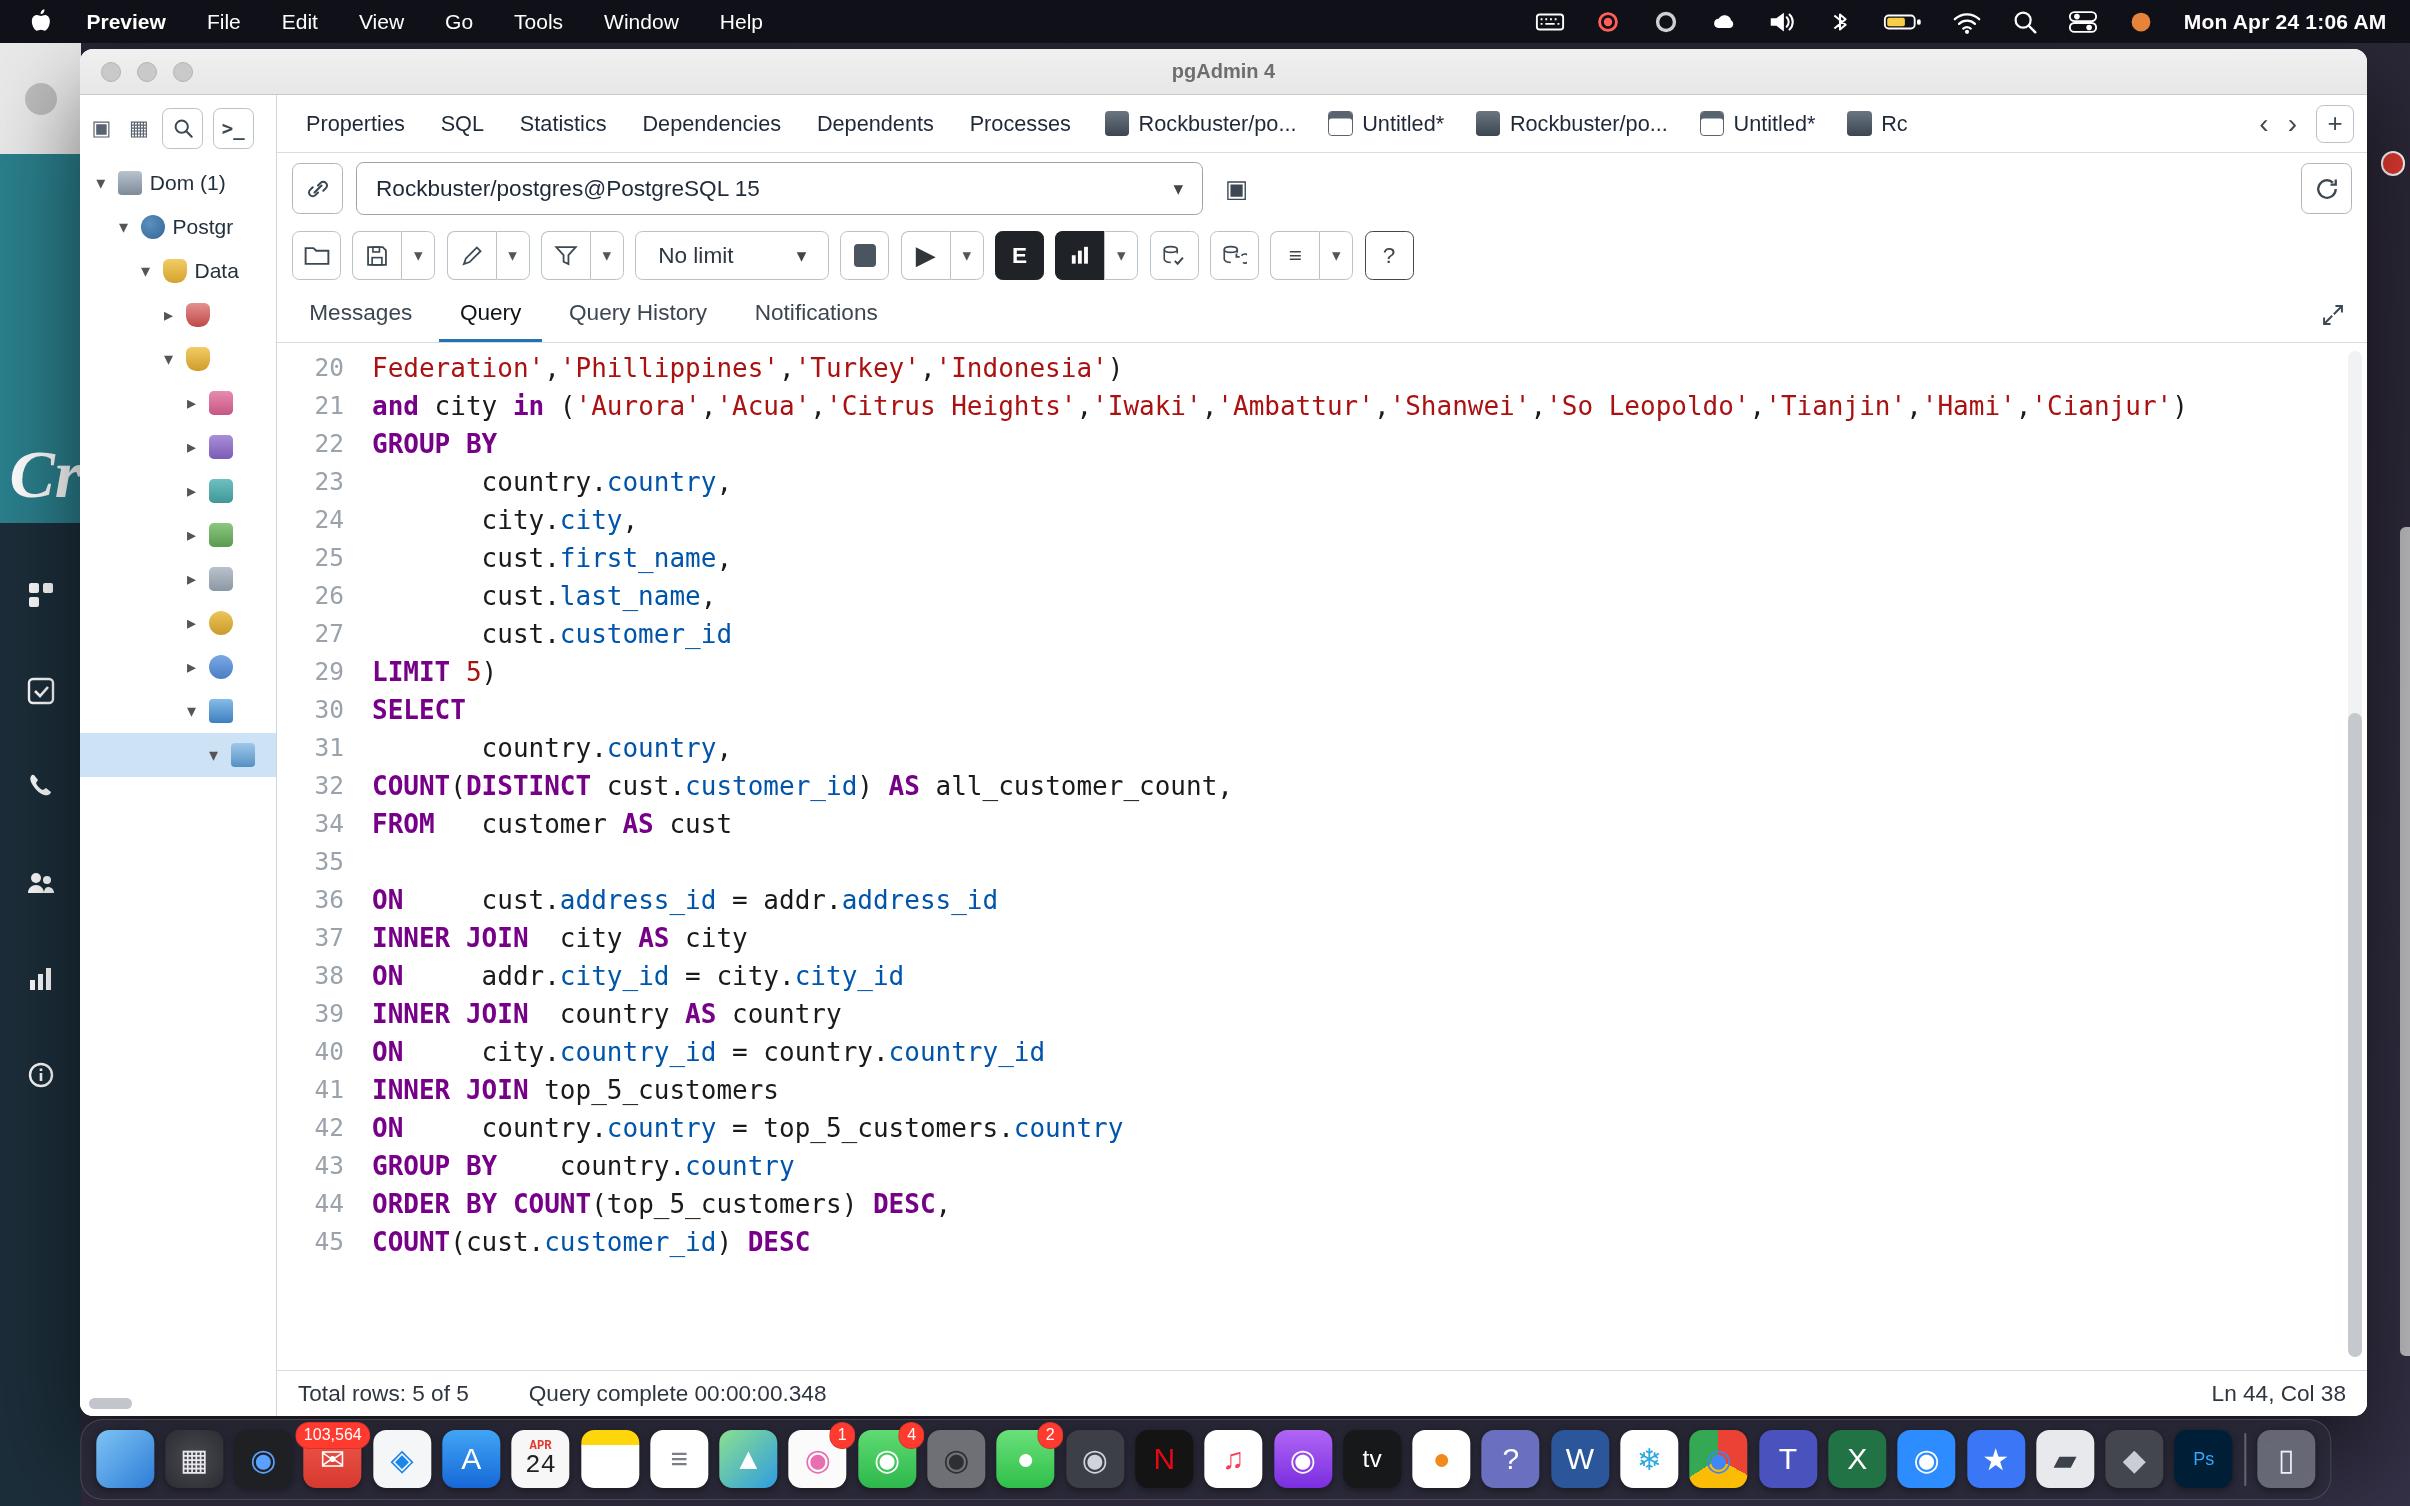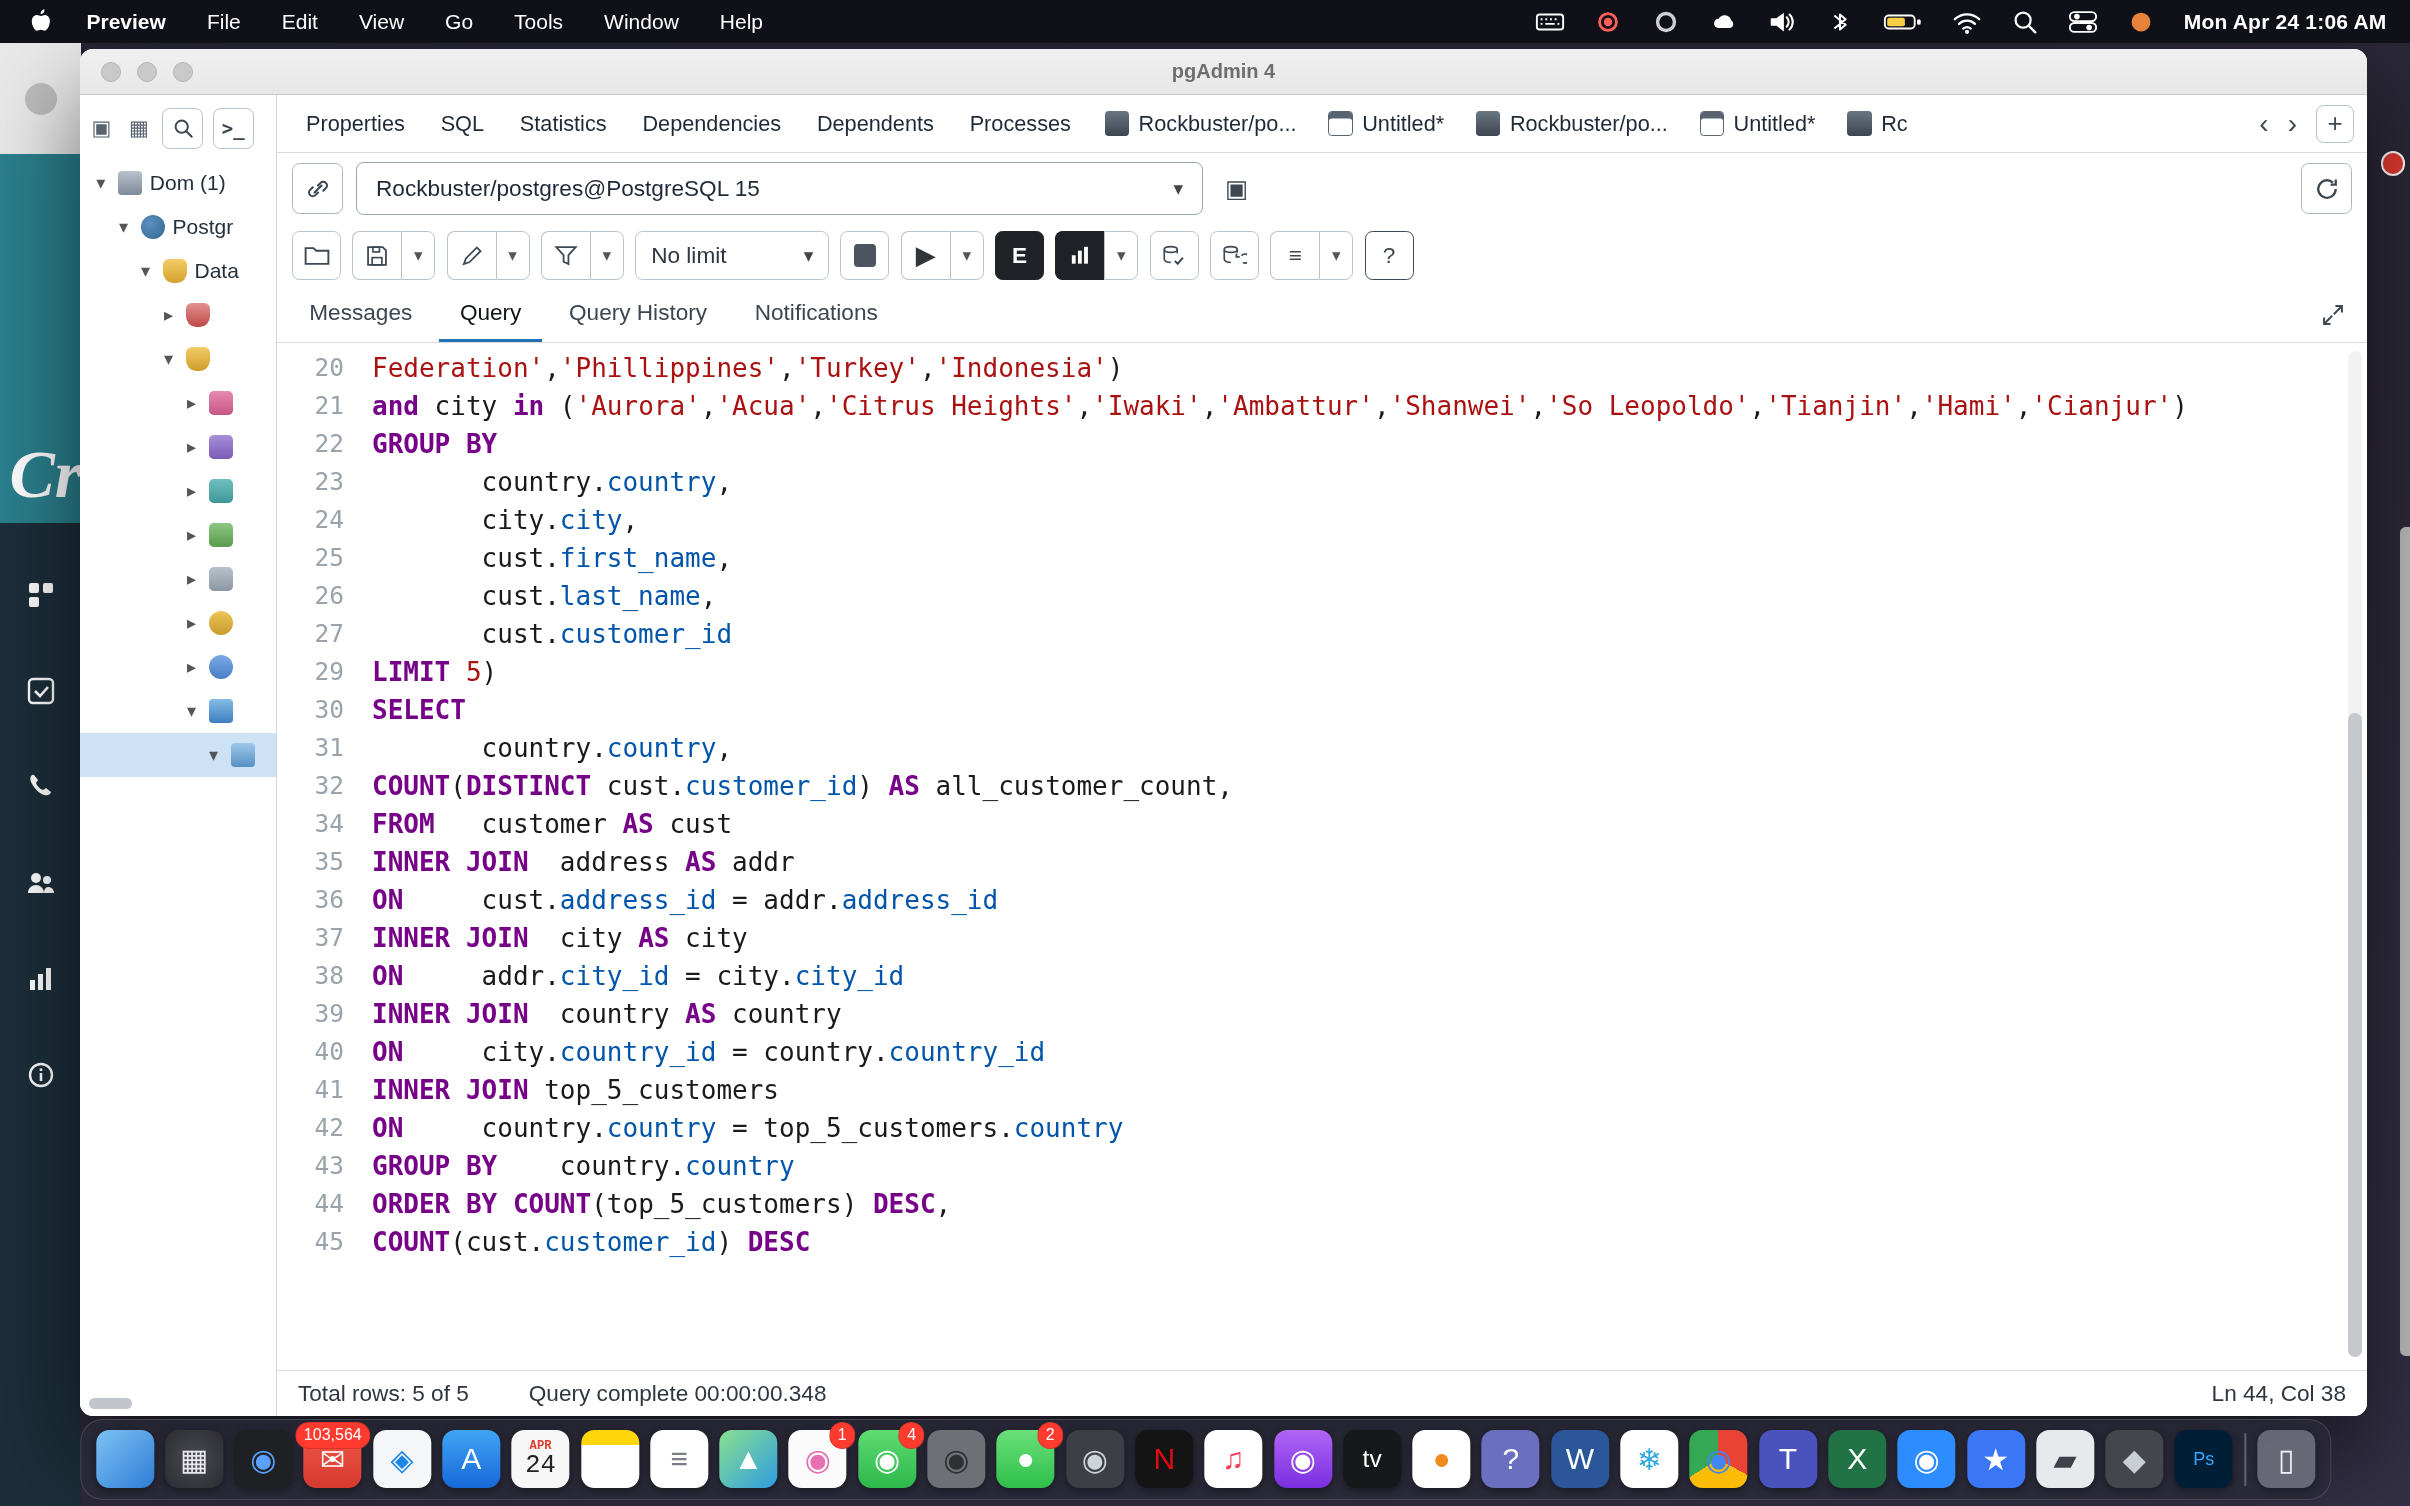--- a/index.html
+++ b/index.html
@@ -76,21 +76,21 @@
   .connsel{width:847px;height:53px;border:0.9px solid #98a3ab;border-radius:7.5px;display:flex;align-items:center;padding:0 19px;font-size:22.6px;color:#1f2937;background:#fff}
   .chevg{margin-left:auto;color:#444;font-size:19px}
   .plainic{width:41px;height:41px;display:flex;align-items:center;justify-content:center;color:#3d4852;font-size:24.5px;flex:none}
   .spacer{flex:1}
 
   .toolbar{height:63px;flex:none;display:flex;align-items:center;gap:11.3px;padding:0 15px;background:#fff}
   .tbtn{height:49px;min-width:49px;border:0.9px solid #b9c2c9;border-radius:7.5px;background:#fff;display:flex;align-items:center;justify-content:center;color:#3d4852;font-size:22.6px;padding:0 9.4px}
   .split{display:flex}
   .split .main{border-right:none;border-radius:7.5px 0 0 7.5px}
   .split .dd{width:34px;min-width:34px;border-radius:0 7.5px 7.5px 0;font-size:17px;color:#555;padding:0}
-  .limitsel{width:194px;justify-content:space-between;font-size:22.6px;color:#2f3640;padding:0 15px}
+  .limitsel{width:194px;justify-content:space-between;font-size:22.6px;color:#2f3640;padding:0 22px}
   .tbtn.darkbtn{background:#1f2226;border-color:#1f2226;color:#fff;font-weight:700}
   .stopsq{width:22.6px;height:22.6px;border-radius:3.8px;background:#4a5560}
   .playtr{color:#30363c;font-size:26px}
   .helpb{border-color:#3d4852}
 
   .subtabs{height:56px;flex:none;display:flex;align-items:stretch;gap:5.6px;padding:0 11.3px;border-bottom:0.9px solid #d8dcdf;background:#fff;font-size:22.6px;color:#3c4650}
   .stab{display:flex;align-items:center;padding:0 21px;border-bottom:3.8px solid transparent}
   .stab.active{border-bottom-color:#2272b4;color:#101418}
   .subright{margin-left:auto;display:flex;align-items:center;padding-right:9.4px}
 
@@ -468,21 +468,21 @@
               <div class="cline"><span class="ln">23</span><span class="ctext"><span class="id">       country.</span><span class="prop">country</span><span class="id">,</span></span></div>
               <div class="cline"><span class="ln">24</span><span class="ctext"><span class="id">       city.</span><span class="prop">city</span><span class="id">,</span></span></div>
               <div class="cline"><span class="ln">25</span><span class="ctext"><span class="id">       cust.</span><span class="prop">first_name</span><span class="id">,</span></span></div>
               <div class="cline"><span class="ln">26</span><span class="ctext"><span class="id">       cust.</span><span class="prop">last_name</span><span class="id">,</span></span></div>
               <div class="cline"><span class="ln">27</span><span class="ctext"><span class="id">       cust.</span><span class="prop">customer_id</span></span></div>
               <div class="cline"><span class="ln">29</span><span class="ctext"><span class="kw">LIMIT</span><span class="id"> </span><span class="num">5</span><span class="id">)</span></span></div>
               <div class="cline"><span class="ln">30</span><span class="ctext"><span class="kw">SELECT</span></span></div>
               <div class="cline"><span class="ln">31</span><span class="ctext"><span class="id">       country.</span><span class="prop">country</span><span class="id">,</span></span></div>
               <div class="cline"><span class="ln">32</span><span class="ctext"><span class="kw">COUNT</span><span class="id">(</span><span class="kw">DISTINCT</span><span class="id"> cust.</span><span class="prop">customer_id</span><span class="id">) </span><span class="kw">AS</span><span class="id"> all_customer_count,</span></span></div>
               <div class="cline"><span class="ln">34</span><span class="ctext"><span class="kw">FROM</span><span class="id">   customer </span><span class="kw">AS</span><span class="id"> cust</span></span></div>
-              <div class="cline"><span class="ln">35</span><span class="ctext"><span class="kw">INNER JOIN</span><span class="id">  address </span><span class="kw">AS</span><span class="id"> addr</span></span></div>
+              <div class="cline"><span class="ln">35</span></div>
               <div class="cline"><span class="ln">36</span><span class="ctext"><span class="kw">ON</span><span class="id">     cust.</span><span class="prop">address_id</span><span class="id"> = addr.</span><span class="prop">address_id</span></span></div>
               <div class="cline"><span class="ln">37</span><span class="ctext"><span class="kw">INNER JOIN</span><span class="id">  city </span><span class="kw">AS</span><span class="id"> city</span></span></div>
               <div class="cline"><span class="ln">38</span><span class="ctext"><span class="kw">ON</span><span class="id">     addr.</span><span class="prop">city_id</span><span class="id"> = city.</span><span class="prop">city_id</span></span></div>
               <div class="cline"><span class="ln">39</span><span class="ctext"><span class="kw">INNER JOIN</span><span class="id">  country </span><span class="kw">AS</span><span class="id"> country</span></span></div>
               <div class="cline"><span class="ln">40</span><span class="ctext"><span class="kw">ON</span><span class="id">     city.</span><span class="prop">country_id</span><span class="id"> = country.</span><span class="prop">country_id</span></span></div>
               <div class="cline"><span class="ln">41</span><span class="ctext"><span class="kw">INNER JOIN</span><span class="id"> top_5_customers</span></span></div>
               <div class="cline"><span class="ln">42</span><span class="ctext"><span class="kw">ON</span><span class="id">     country.</span><span class="prop">country</span><span class="id"> = top_5_customers.</span><span class="prop">country</span></span></div>
               <div class="cline"><span class="ln">43</span><span class="ctext"><span class="kw">GROUP BY</span><span class="id">    country.</span><span class="prop">country</span></span></div>
               <div class="cline"><span class="ln">44</span><span class="ctext"><span class="kw">ORDER BY</span><span class="id"> </span><span class="kw">COUNT</span><span class="id">(top_5_customers) </span><span class="kw">DESC</span><span class="id">,</span></span></div>
               <div class="cline"><span class="ln">45</span><span class="ctext"><span class="kw">COUNT</span><span class="id">(cust.</span><span class="prop">customer_id</span><span class="id">) </span><span class="kw">DESC</span></span></div>

